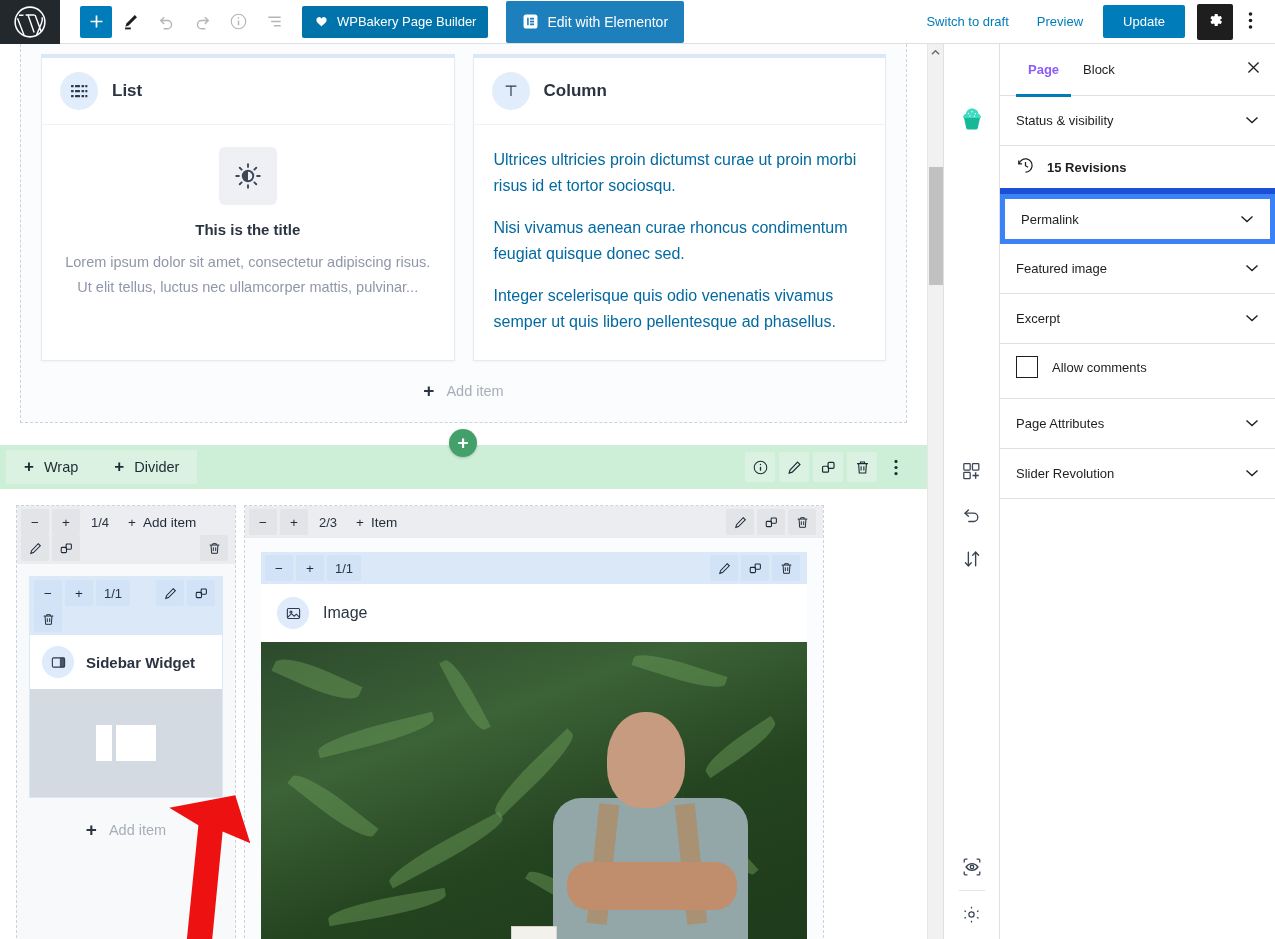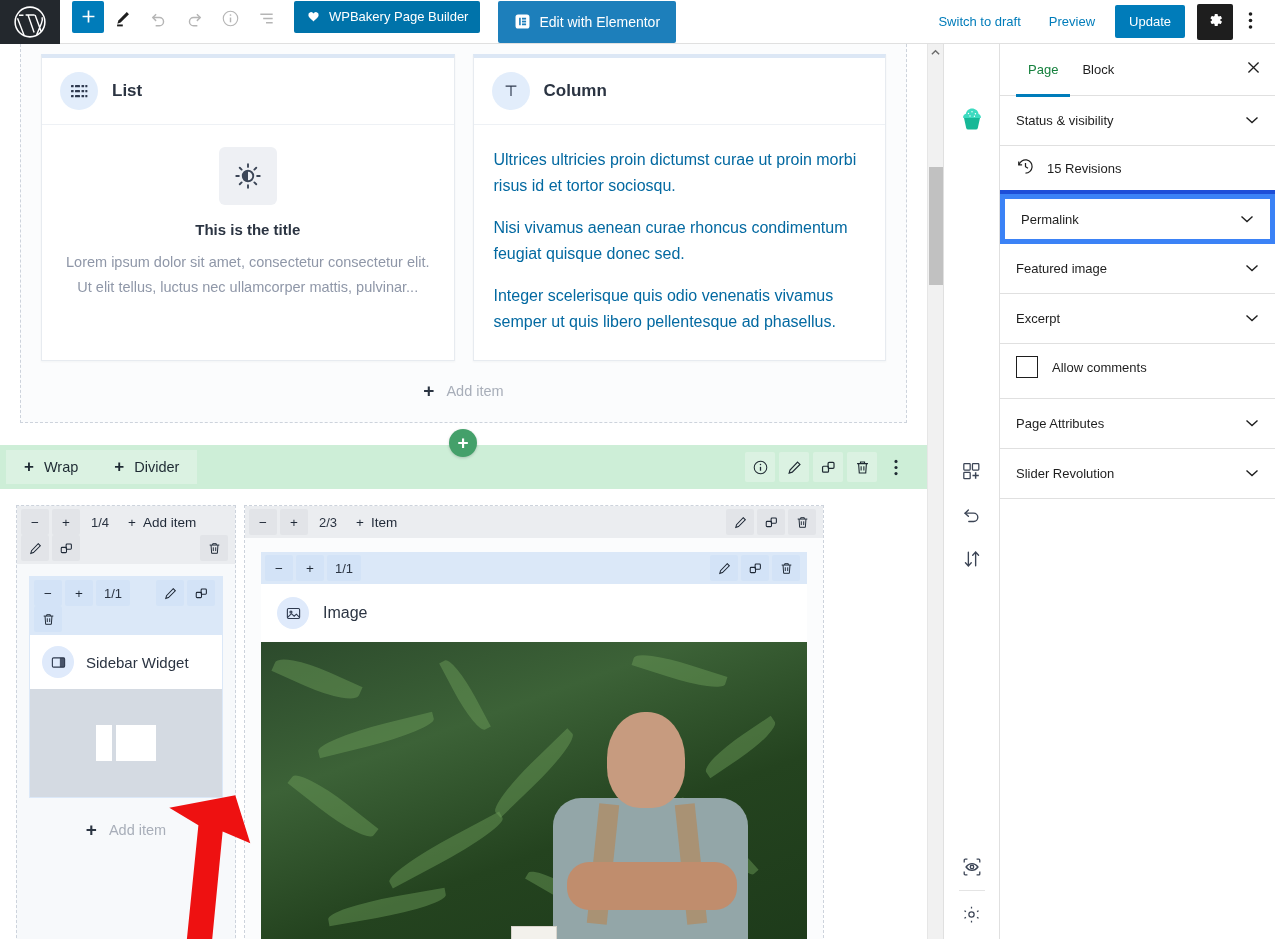--- a/index.html
+++ b/index.html
@@ -20,21 +20,21 @@
     position: relative;
     z-index: 40;
   }
   .wp-logo-btn {
     width: 60px; height: 44px;
     background: #23282d;
     display: flex; align-items: center; justify-content: center;
     cursor: pointer;
   }
   .wp-logo-btn svg { width: 34px; height: 34px; }
-  .tb-group { display: flex; gap: 0; padding-left: 12px; }
+  .tb-group { display: flex; align-items: center; gap: 0; padding-left: 20px; }
   .tb-btn {
     width: 36px; height: 36px;
     display: flex; align-items: center; justify-content: center;
     background: transparent; border: none; cursor: pointer; border-radius: 2px;
     color: #1e1e1e;
   }
   .tb-btn.primary { background: #007cba; color: #fff; width: 32px; height: 32px; border-radius: 2px; }
   .tb-btn.disabled { color: #b5b5b5; }
   .tb-btn svg { display: block; }
 
@@ -50,21 +50,21 @@
 
   .topbar-right {
     margin-left: auto; display: flex; align-items: center; gap: 0; padding-right: 8px;
   }
   .link-btn {
     background: none; border: none; color: #007cba; font-size: 13px;
     padding: 0 14px; height: 36px; cursor: pointer; white-space: nowrap;
   }
   .update-btn {
     background: #007cba; color: #fff; border: none; border-radius: 2px;
-    height: 33px; padding: 0 14px; font-size: 13px; cursor: pointer; margin-left: 6px;
+    height: 33px; padding: 0 20px; font-size: 13px; cursor: pointer; margin-left: 6px;
   }
   .gear-btn {
     width: 36px; height: 36px; background: #1e1e1e; color: #fff;
     display: flex; align-items: center; justify-content: center;
     border: none; border-radius: 2px; margin-left: 12px; cursor: pointer;
   }
   .kebab-btn {
     width: 34px; height: 36px; background: none; border: none; cursor: pointer;
     display: flex; align-items: center; justify-content: center; color: #1e1e1e;
   }
@@ -185,21 +185,21 @@
 
   .widget-card { background: #fff; }
   .widget-head {
     display: flex; align-items: center; gap: 12px; padding: 11px 12px;
     background: #fff;
   }
   .widget-icon {
     width: 32px; height: 32px; border-radius: 50%; background: #dfeafb;
     display: flex; align-items: center; justify-content: center; color: #2f3a4f; flex: none;
   }
-  .widget-title { font-size: 15px; font-weight: 400; color: #2b3442; line-height: 1.28; }
+  .widget-title { font-size: 15px; font-weight: 700; color: #2b3442; line-height: 1.28; }
   .widget-preview {
     height: 108px; background: #d4dae2;
     display: flex; align-items: center; justify-content: center;
   }
   .wp-shape { display: flex; gap: 4px; }
   .wp-shape .a { width: 16px; height: 36px; background: #fff; }
   .wp-shape .b { width: 40px; height: 36px; background: #fff; }
 
   .img-card { background: #fff; border: none; }
   .img-head { display: flex; align-items: center; gap: 14px; padding: 13px 16px; background: #fff; }
@@ -264,40 +264,40 @@
     display: flex; flex-direction: column;
   }
   .set-tabs {
     display: flex; align-items: center; height: 52px;
     border-bottom: 1px solid #e0e0e0; padding-left: 16px; position: relative;
   }
   .set-tab {
     font-size: 13px; color: #1e1e1e; height: 52px; display: flex; align-items: center;
     padding: 0 12px; cursor: pointer; background: none; border: none; position: relative;
   }
-  .set-tab.active { color: #15803d; font-weight: 400; }
+  .set-tab.active { color: #8b5cf6; font-weight: 700; }
   .set-tab.active::after {
     content: ''; position: absolute; left: 0; right: 0; bottom: -1px; height: 3px; background: #007cba;
   }
   .set-close {
     margin-left: auto; width: 44px; height: 48px; display: flex;
     align-items: center; justify-content: center; background: none; border: none;
     cursor: pointer; color: #1e1e1e; font-size: 17px;
   }
   .panel-row {
     height: 50px; display: flex; align-items: center; padding: 0 16px;
     border-bottom: 1px solid #e0e0e0; cursor: pointer; font-size: 13px; color: #1e1e1e;
   }
   .panel-row .chev { margin-left: auto; color: #1e1e1e; }
   .panel-row.focused {
     border: 5px solid #3b82f6; height: 50px;
   }
   .rev-row {
     height: 48px; display: flex; align-items: center; gap: 12px; padding: 0 16px;
-    border-bottom: 4px solid #1d4ed8; font-size: 13px; color: #1e1e1e; cursor: pointer;
+    border-bottom: 6px solid #1d4ed8; font-size: 13px; color: #1e1e1e; cursor: pointer; font-weight: bold;
   }
   .chk-row {
     display: flex; align-items: center; gap: 14px; padding: 12px 16px 20px;
     border-bottom: 1px solid #e0e0e0; font-size: 13px; color: #1e1e1e;
   }
   .chkbox {
     width: 22px; height: 22px; border: 1px solid #1e1e1e; background: #fff; flex: none; cursor: pointer;
   }
 </style>
 </head>
@@ -437,21 +437,21 @@
               </div>
               <div class="card-body tile-center">
                 <div class="tile-img">
                   <svg width="30" height="30" viewBox="0 0 24 24" fill="none" stroke="currentColor" stroke-width="1.5" stroke-linecap="round">
                     <circle cx="12" cy="12" r="4.2" fill="none"></circle>
                     <path d="M12 7.8a4.2 4.2 0 000 8.4z" fill="currentColor" stroke="none"></path>
                     <path d="M12 2.6v2.1M12 19.3v2.1M21.4 12h-2.1M4.7 12H2.6M18.6 5.4l-1.5 1.5M6.9 17.1l-1.5 1.5M18.6 18.6l-1.5-1.5M6.9 6.9L5.4 5.4"></path>
                   </svg>
                 </div>
                 <div class="tile-title">This is the title</div>
-                <div class="tile-text">Lorem ipsum dolor sit amet, consectetur consectetur elit. Ut elit tellus, luctus nec ullamcorper mattis, pulvinar...</div>
+                <div class="tile-text">Lorem ipsum dolor sit amet, consectetur adipiscing risus. Ut elit tellus, luctus nec ullamcorper mattis, pulvinar...</div>
               </div>
             </div>
 
             <div class="card">
               <div class="card-head">
                 <div class="card-icon">
                   <svg width="18" height="18" viewBox="0 0 20 20" fill="none" stroke="currentColor" stroke-width="1.3">
                     <path d="M4 4.6h12M10 4.6v11"></path>
                   </svg>
                 </div>

